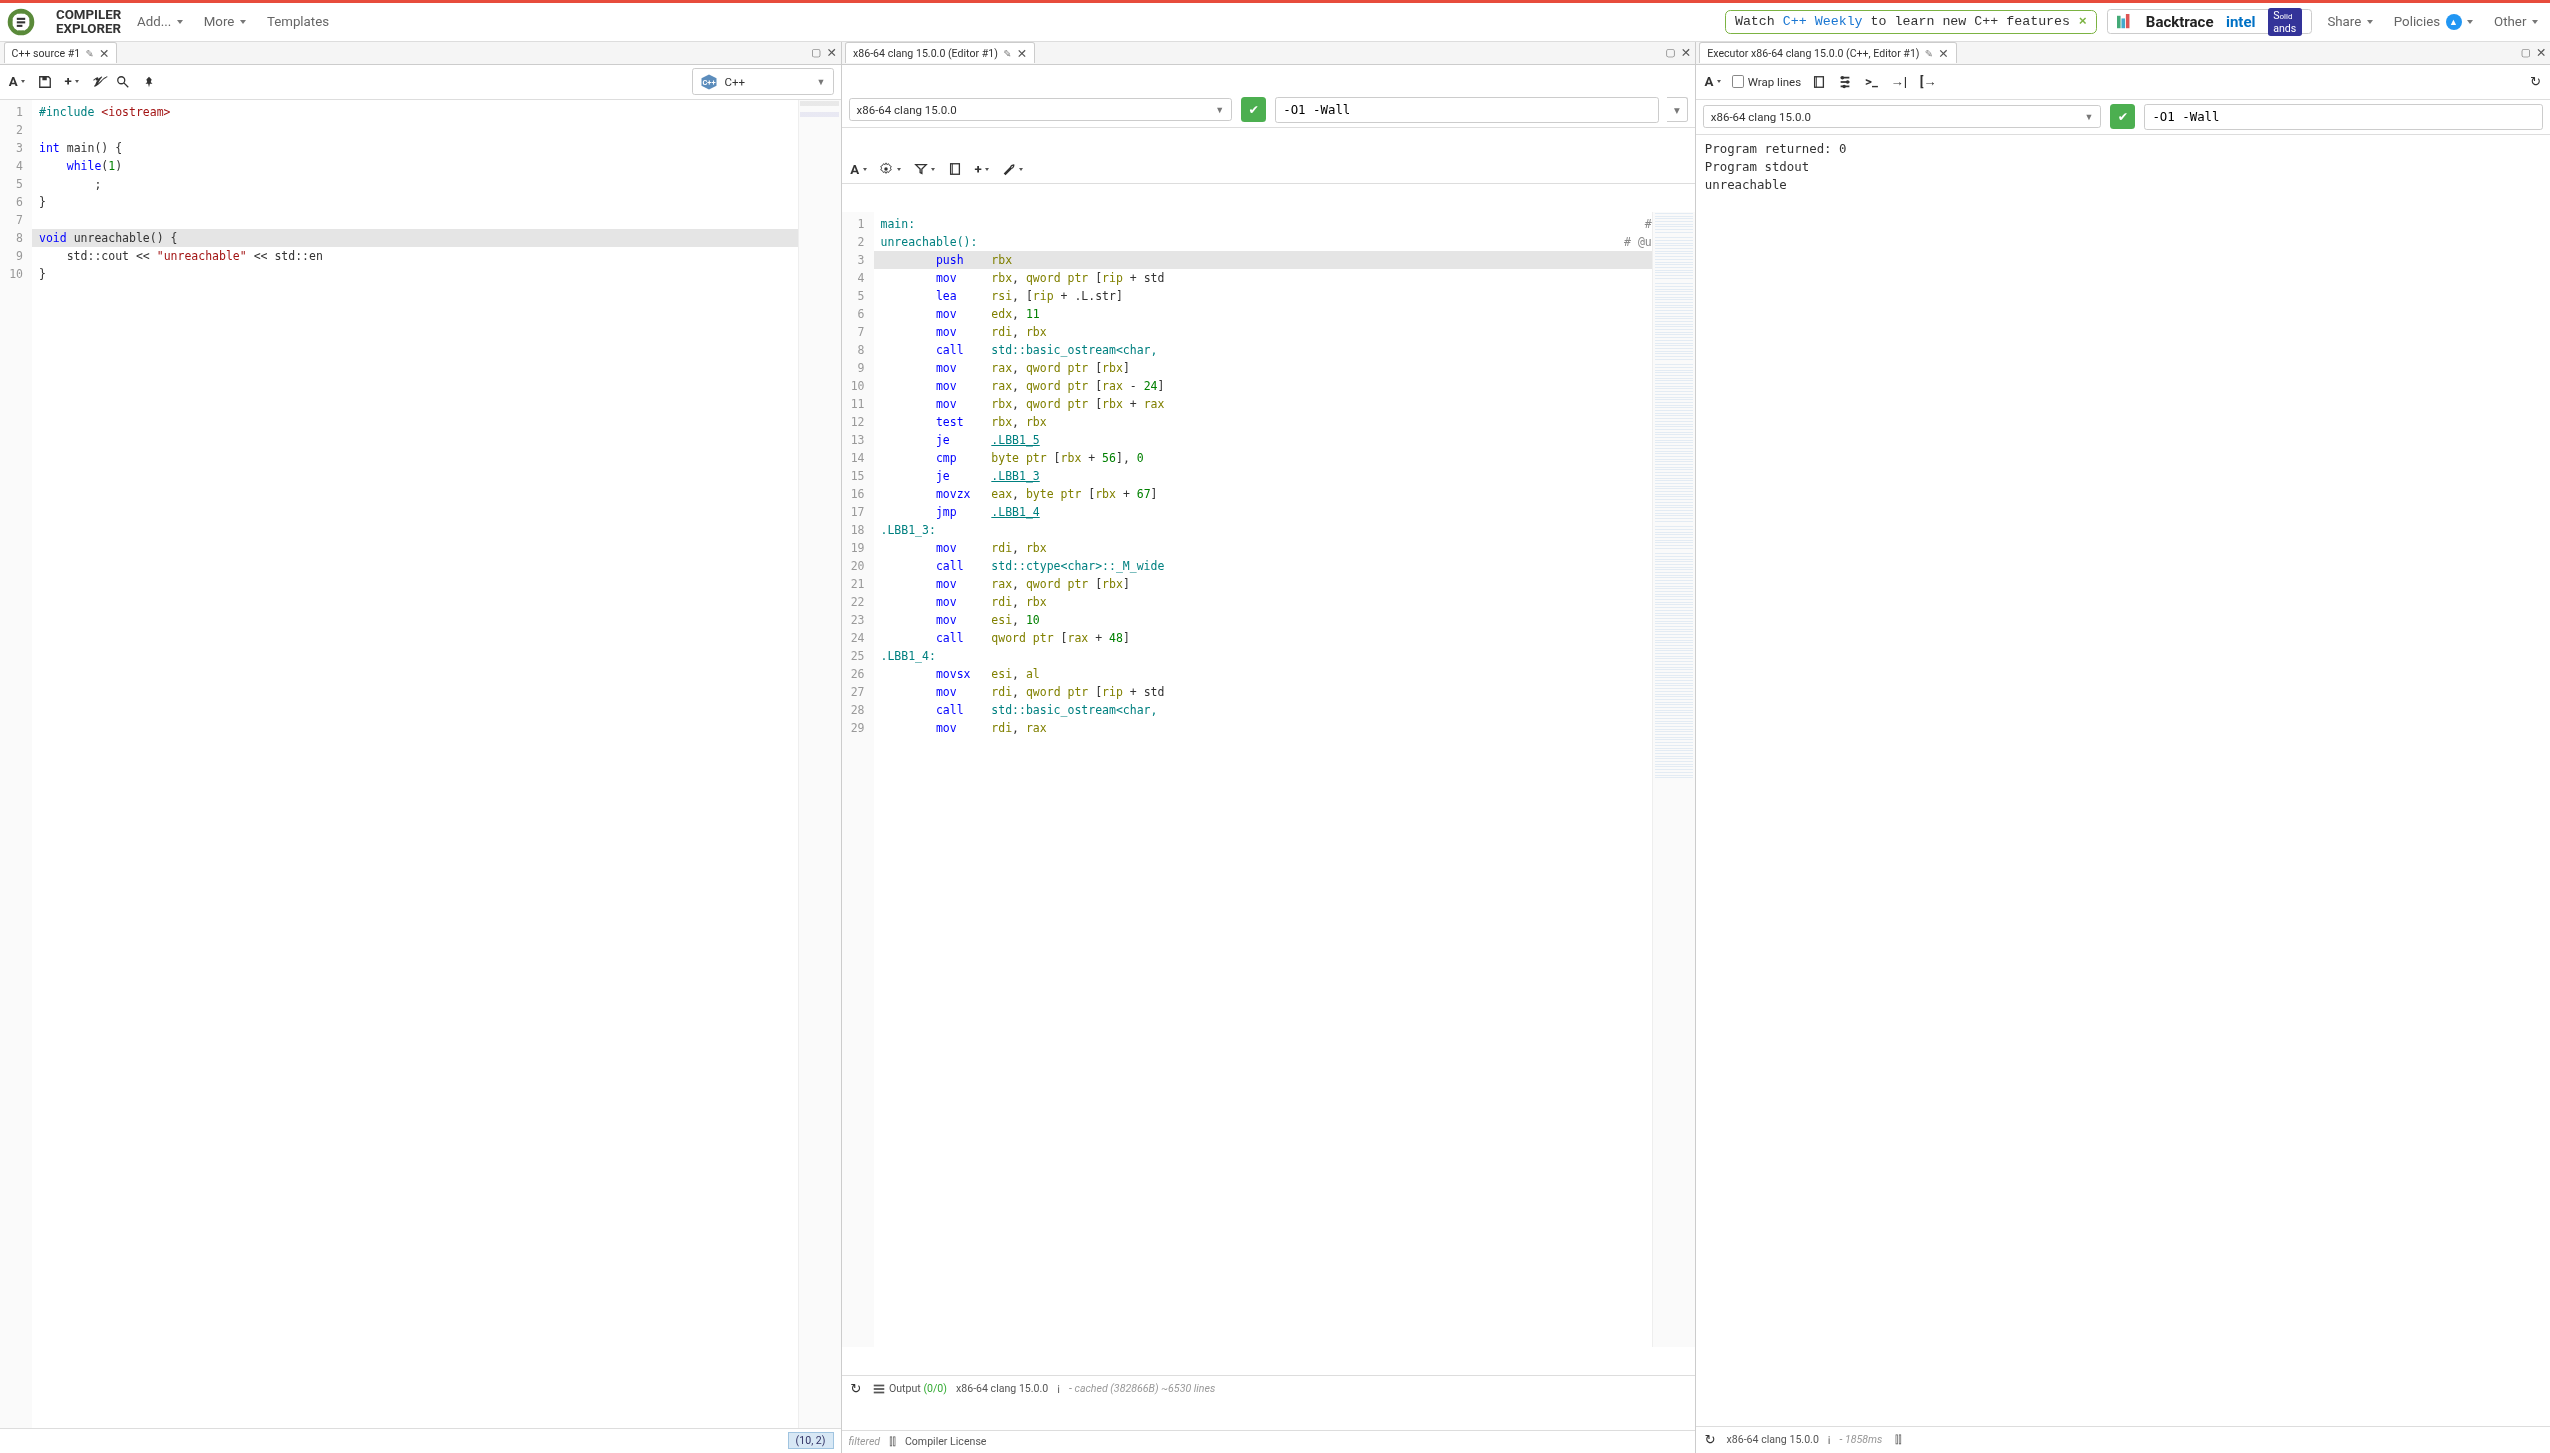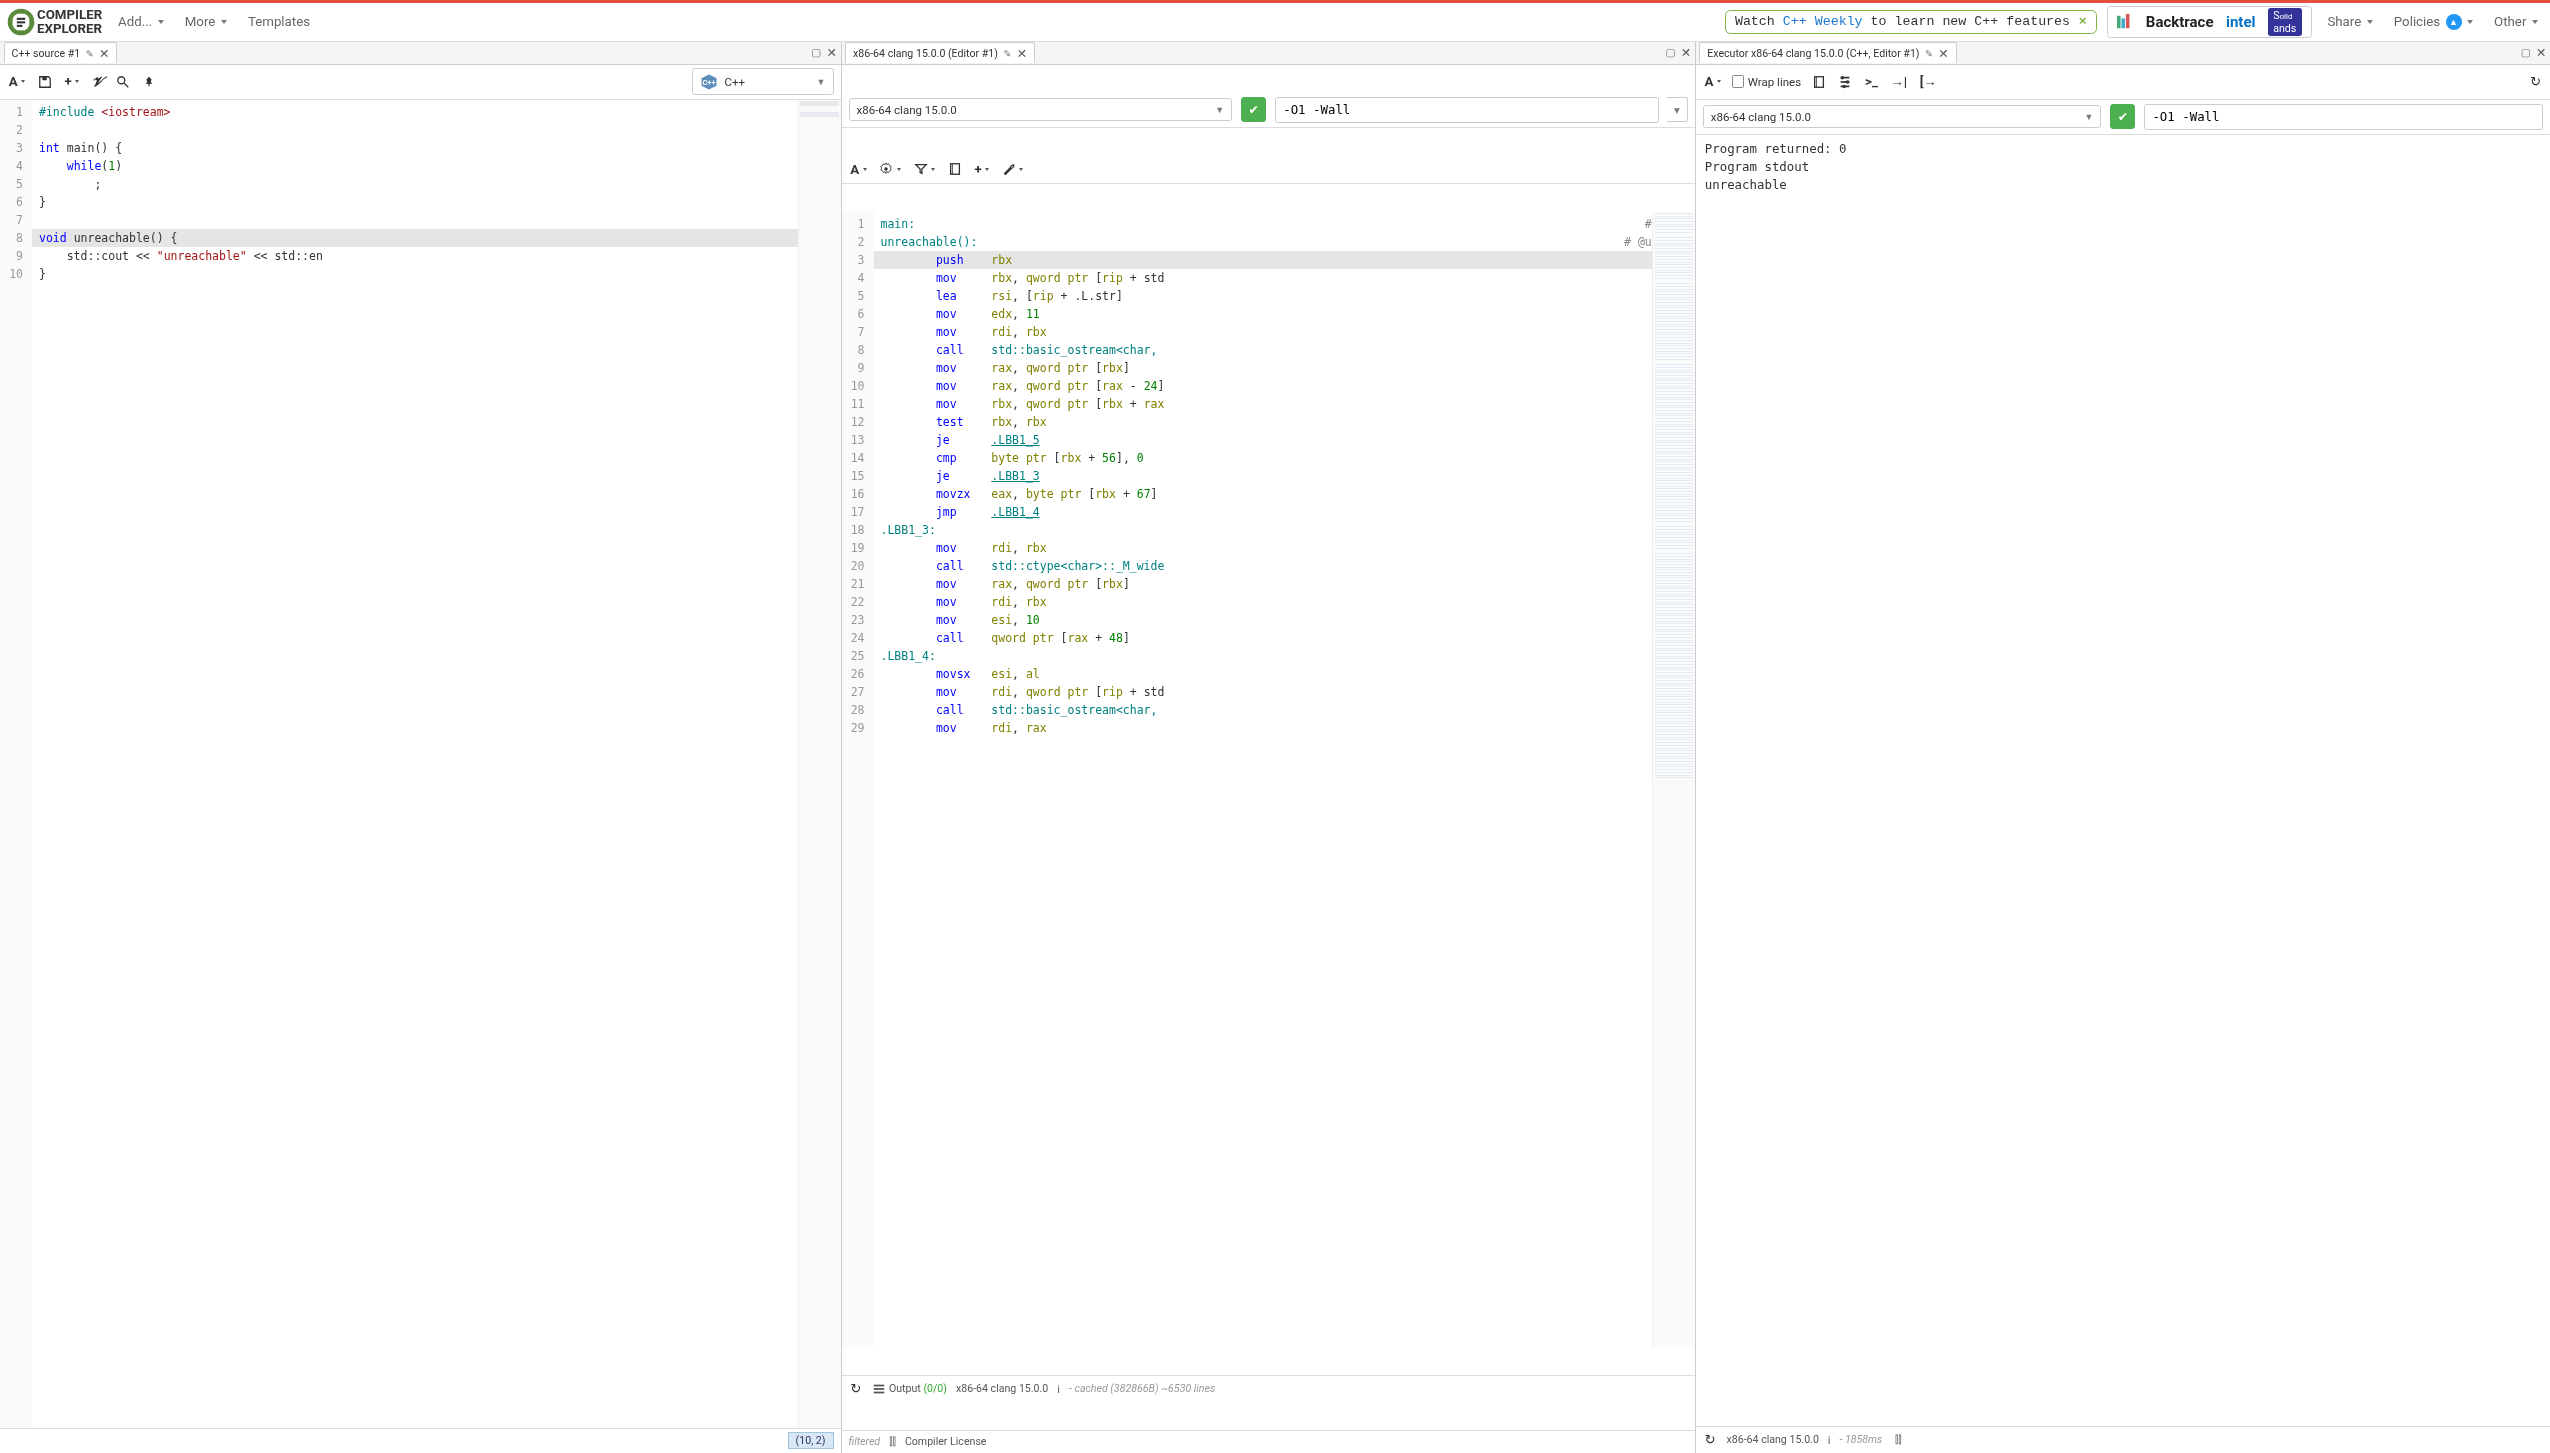--- a/index.html
+++ b/index.html
@@ -1,26 +1,26 @@
 <!DOCTYPE html>
 <html style="font-size:14px"><head>
 <meta charset="utf-8">
 <style>
 * { box-sizing: border-box; margin: 0; padding: 0; }
 body { font-family: -apple-system, BlinkMacSystemFont, "Segoe UI", Roboto, sans-serif; font-size: 11.5px; background: #fff; color: #333; overflow: hidden; }
 .red-bar { height: 2.7px; background: #e74c3c; }
 .topbar { display: flex; align-items: center; height: 39px; padding: 0 7px; border-bottom: 0.9px solid #ddd; gap: 10.6px; }
-.logo { display: flex; align-items: center; gap: 2px; font-weight: bold; font-size: 13.3px; color: #333; }
+.logo { display: flex; align-items: center; gap: 21px; font-weight: bold; font-size: 13.3px; color: #333; }
 .logo-icon { width: 28px; height: 28px; }
 .nav-item { color: #666; cursor: pointer; display: flex; align-items: center; gap: 3.5px; font-size: 13.3px; padding: 3.5px 5.3px; }
 .nav-item:after { content: ""; border-left: 3.5px solid transparent; border-right: 3.5px solid transparent; border-top: 4.4px solid #777; margin-left: 1.8px; }
 .nav-item.no-caret:after { display: none; }
 .banner { border: 1.8px solid #7cb342; border-radius: 5.3px; padding: 3.5px 9px; display: flex; align-items: center; gap: 5.3px; font-size: 13.3px; font-family: Liberation Mono, monospace; }
 .banner-close { color: #7cb342; font-weight: bold; cursor: pointer; margin-left: 3.5px; }
-.sponsors { border: 0.9px solid #ccc; border-radius: 3.5px; padding: 1.8px 9px; display: flex; align-items: center; gap: 12.4px; height: 32px; }
+.sponsors { border: 0.9px solid #ccc; border-radius: 3.5px; padding: 1.8px 9px; display: flex; align-items: center; gap: 12.4px; height: 25px; }
 .sponsor-txt { font-weight: bold; font-size: 15px; }
 .bt { color: #222; }
 .intel { color: #0071c5; }
 .ss { background: #339; color: #fff; padding: 0.9px 5.3px; border-radius: 2.7px; font-size: 10.6px; }
 .flex-spacer { flex: 1; }
 .policy-badge { width: 16px; height: 16px; background: #2196f3; border-radius: 50%; display: inline-flex; align-items: center; justify-content: center; color: #fff; font-size: 9px; margin-left: 1.8px; }
 
 .workspace { display: flex; height: calc(100vh - 42px); }
 .panel { display: flex; flex-direction: column; border-right: 0.9px solid #ccc; position: relative; }
 .panel.editor { width: 33%; }

